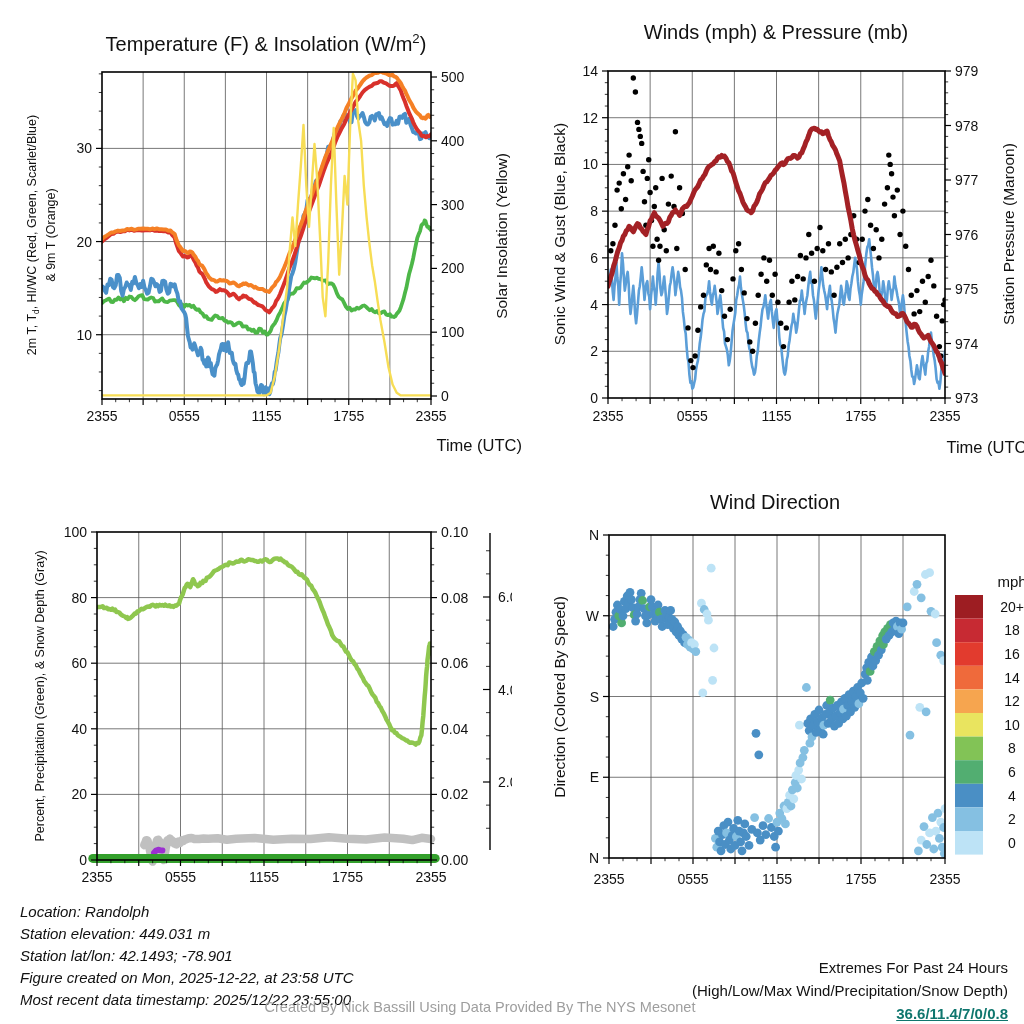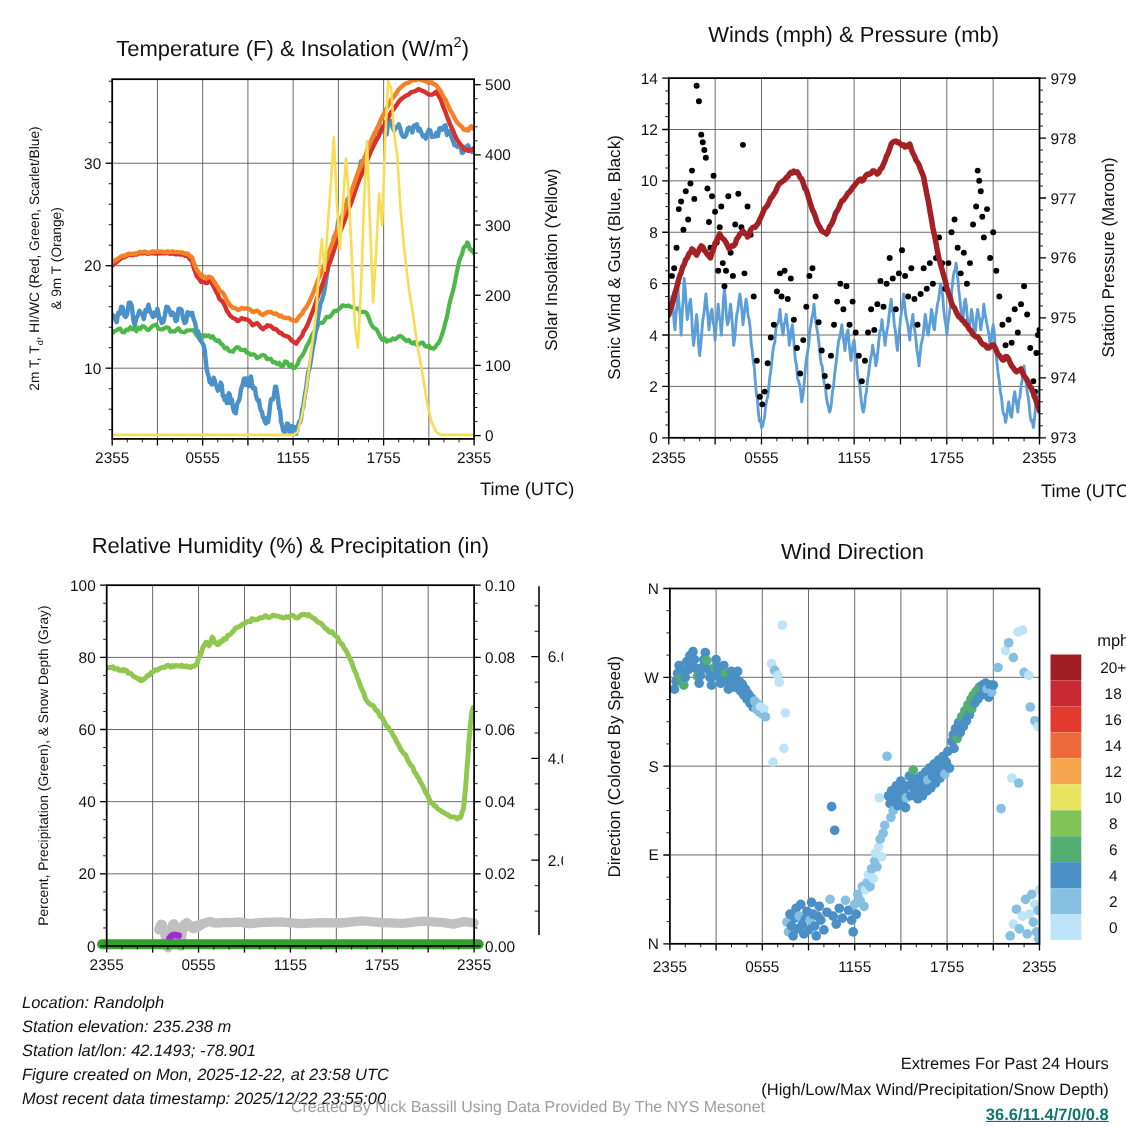--- a/index.html
+++ b/index.html
@@ -869,37 +869,36 @@
         <text x="500" y="330.6" text-anchor="middle" font-size="14">4</text>
         <rect x="443" y="337.4" width="28" height="23.6" fill="#85c0e2"></rect>
         <text x="500" y="354.2" text-anchor="middle" font-size="14">2</text>
         <rect x="443" y="361.0" width="28" height="23.6" fill="#bde3f6"></rect>
         <text x="500" y="377.8" text-anchor="middle" font-size="14">0</text>
       </g>
     </svg>
 
   <div class="ctitle" style="left:10px;top:31px;width:512px"><span>Temperature (F) &amp; Insolation (W/m</span><sup>2</sup><span>)</span></div>
   <div class="ctitle" style="left:520px;top:21px;width:512px">Winds (mph) &amp; Pressure (mb)</div>
-  <div class="ctitle" style="left:8px;top:486px;width:512px">Relative Humidity (%) &amp; Precipitation (in)</div>
   <div class="ctitle" style="left:519px;top:491px;width:512px">Wind Direction</div>
 
   <div class="xlab" style="left:10px;top:436px;width:512px">Time (UTC)</div>
   <div class="xlab" style="left:520px;top:438px;width:512px">Time (UTC)</div>
 
   <div class="rot rot-sm" style="left:33px;top:235px"><span>2m T, T</span><sub>d</sub><span>, HI/WC (Red, Green, Scarlet/Blue)</span></div>
   <div class="rot rot-sm" style="left:51px;top:235px">&amp; 9m T (Orange)</div>
   <div class="rot rot-md" style="left:502px;top:236px">Solar Insolation (Yellow)</div>
   <div class="rot rot-md" style="left:560px;top:234px">Sonic Wind &amp; Gust (Blue, Black)</div>
   <div class="rot rot-md" style="left:1009px;top:234px">Station Pressure (Maroon)</div>
   <div class="rot rot-sm" style="left:40px;top:696px">Percent, Precipitation (Green), &amp; Snow Depth (Gray)</div>
   <div class="rot rot-md" style="left:560px;top:697px">Direction (Colored By Speed)</div>
 
   <div class="fl">
     <div>Location: Randolph</div>
-    <div>Station elevation: 235.238 m</div>
+    <div>Station elevation: 449.031 m</div>
     <div>Station lat/lon: 42.1493; -78.901</div>
     <div>Figure created on Mon, 2025-12-22, at 23:58 UTC</div>
     <div>Most recent data timestamp: 2025/12/22 23:55:00</div>
   </div>
 
   <div class="fr">
     <div>Extremes For Past 24 Hours</div>
     <div>(High/Low/Max Wind/Precipitation/Snow Depth)</div>
     <div class="extval" id="extval" style="color: #0f766e; text-decoration: underline;">36.6/11.4/7/0/0.8</div>
   </div>

